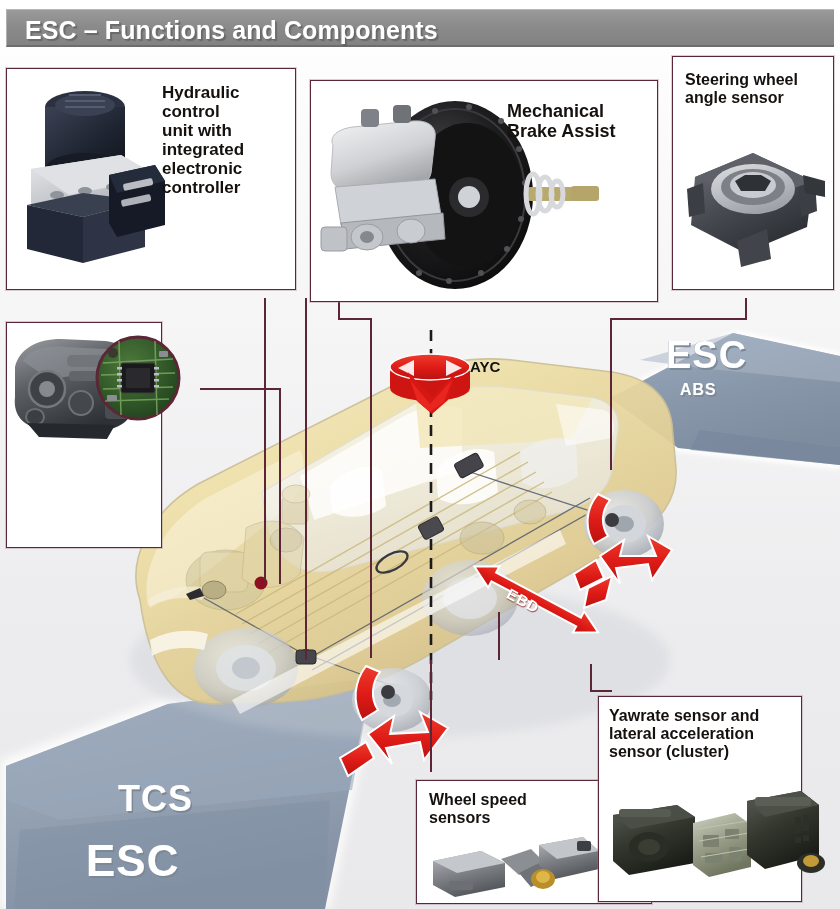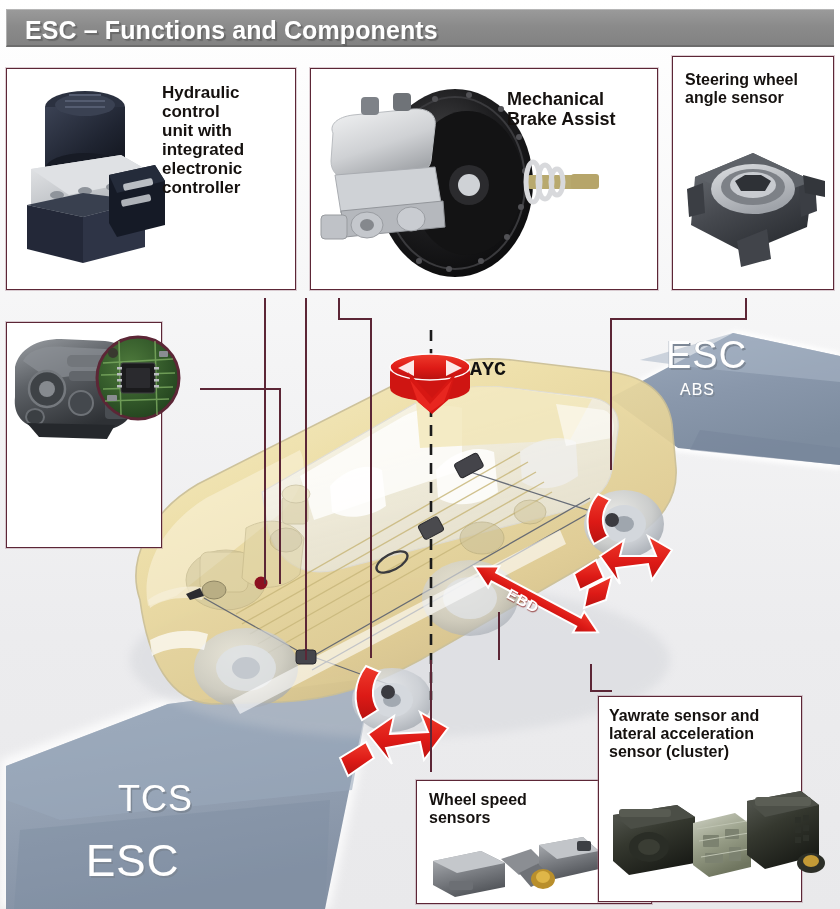--- a/index.html
+++ b/index.html
@@ -42,21 +42,21 @@
   .panel .cap{
     position:absolute;color:#15110f;font-weight:bold;
     line-height:1.12;white-space:pre-line;
   }
 
   
   .lead{position:absolute;background:#5c2636;}
   .lead.v{width:1.6px;}
   .lead.h{height:1.6px;}
   .roadlbl{
-    position:absolute;color:#ffffff;font-weight:normal;
+    position:absolute;color:#ffffff;font-weight:bold;
     text-shadow:1.5px 1.5px 0 #7d8896,-0.5px -0.5px 0 #aab3bf;
     letter-spacing:1px;
     text-align:right;
   }
 
   
   .redlbl{position:absolute;font-weight:bold;color:#111;}
   .ebdtext{
     position:absolute;color:#fff;font-weight:bold;font-size:15px;
     letter-spacing:1px;transform:rotate(28deg);
@@ -288,21 +288,21 @@
   <div class="lead h" style="left:430px;top:770px;width:0px;"></div>
   <div class="lead v" style="left:590px;top:664px;height:28px;"></div>
   <div class="lead h" style="left:590px;top:690px;width:22px;"></div>
   <div class="lead v" style="left:498px;top:612px;height:48px;"></div>
 
   <div class="roadlbl" style="left:666px;top:334px;font-size:38px;">ESC</div>
   <div class="roadlbl" style="left:680px;top:381px;font-size:16px;">ABS</div>
   <div class="roadlbl" style="left:118px;top:778px;font-size:36px;">TCS</div>
   <div class="roadlbl" style="left:86px;top:836px;font-size:44px;">ESC</div>
 
-  <div class="redlbl" style="left:470px;top:358px;font-size:20px;font-family:Liberation Mono, monospace;">AYC</div>
+  <div class="redlbl" style="left:470px;top:358px;font-size:15px;">AYC</div>
   <div class="ebdtext" style="left:506px;top:592px;">EBD</div>
 
   <div class="panel" style="left:6px;top:68px;width:290px;height:222px;">
     <svg width="160" height="200" style="position:absolute;left:6px;top:8px;">
       <defs>
         <linearGradient id="hcuDark" x1="0" y1="0" x2="1" y2="1">
           <stop offset="0%" stop-color="#3b4254"></stop>
             <stop offset="60%" stop-color="#1f2431"></stop>
           <stop offset="100%" stop-color="#11141c"></stop>
         </linearGradient>
@@ -344,21 +344,21 @@
       <rect x="108" y="120" width="30" height="7" rx="2" fill="#aeb2b8" transform="rotate(-12 123 123)"></rect>
     </svg>
     <div class="cap" style="left:155px;top:14px;font-size:17px;">Hydraulic
 control
 unit with
 integrated
 electronic
 controller</div>
   </div>
 
-  <div class="panel" style="left:310px;top:68px;width:348px;height:222px;">
+  <div class="panel" style="left:310px;top:80px;width:348px;height:222px;">
     <svg width="300" height="210" style="position:absolute;left:4px;top:6px;">
       <defs>
         <radialGradient id="boostG" cx="0.42" cy="0.35" r="0.7">
           <stop offset="0%" stop-color="#4a4a4c"></stop>
             <stop offset="55%" stop-color="#1d1d1f"></stop>
           <stop offset="100%" stop-color="#0b0b0c"></stop>
         </radialGradient>
         <linearGradient id="mcG" x1="0" y1="0" x2="0.5" y2="1">
           <stop offset="0%" stop-color="#f2f3f4"></stop>
             <stop offset="60%" stop-color="#cfd1d4"></stop>

